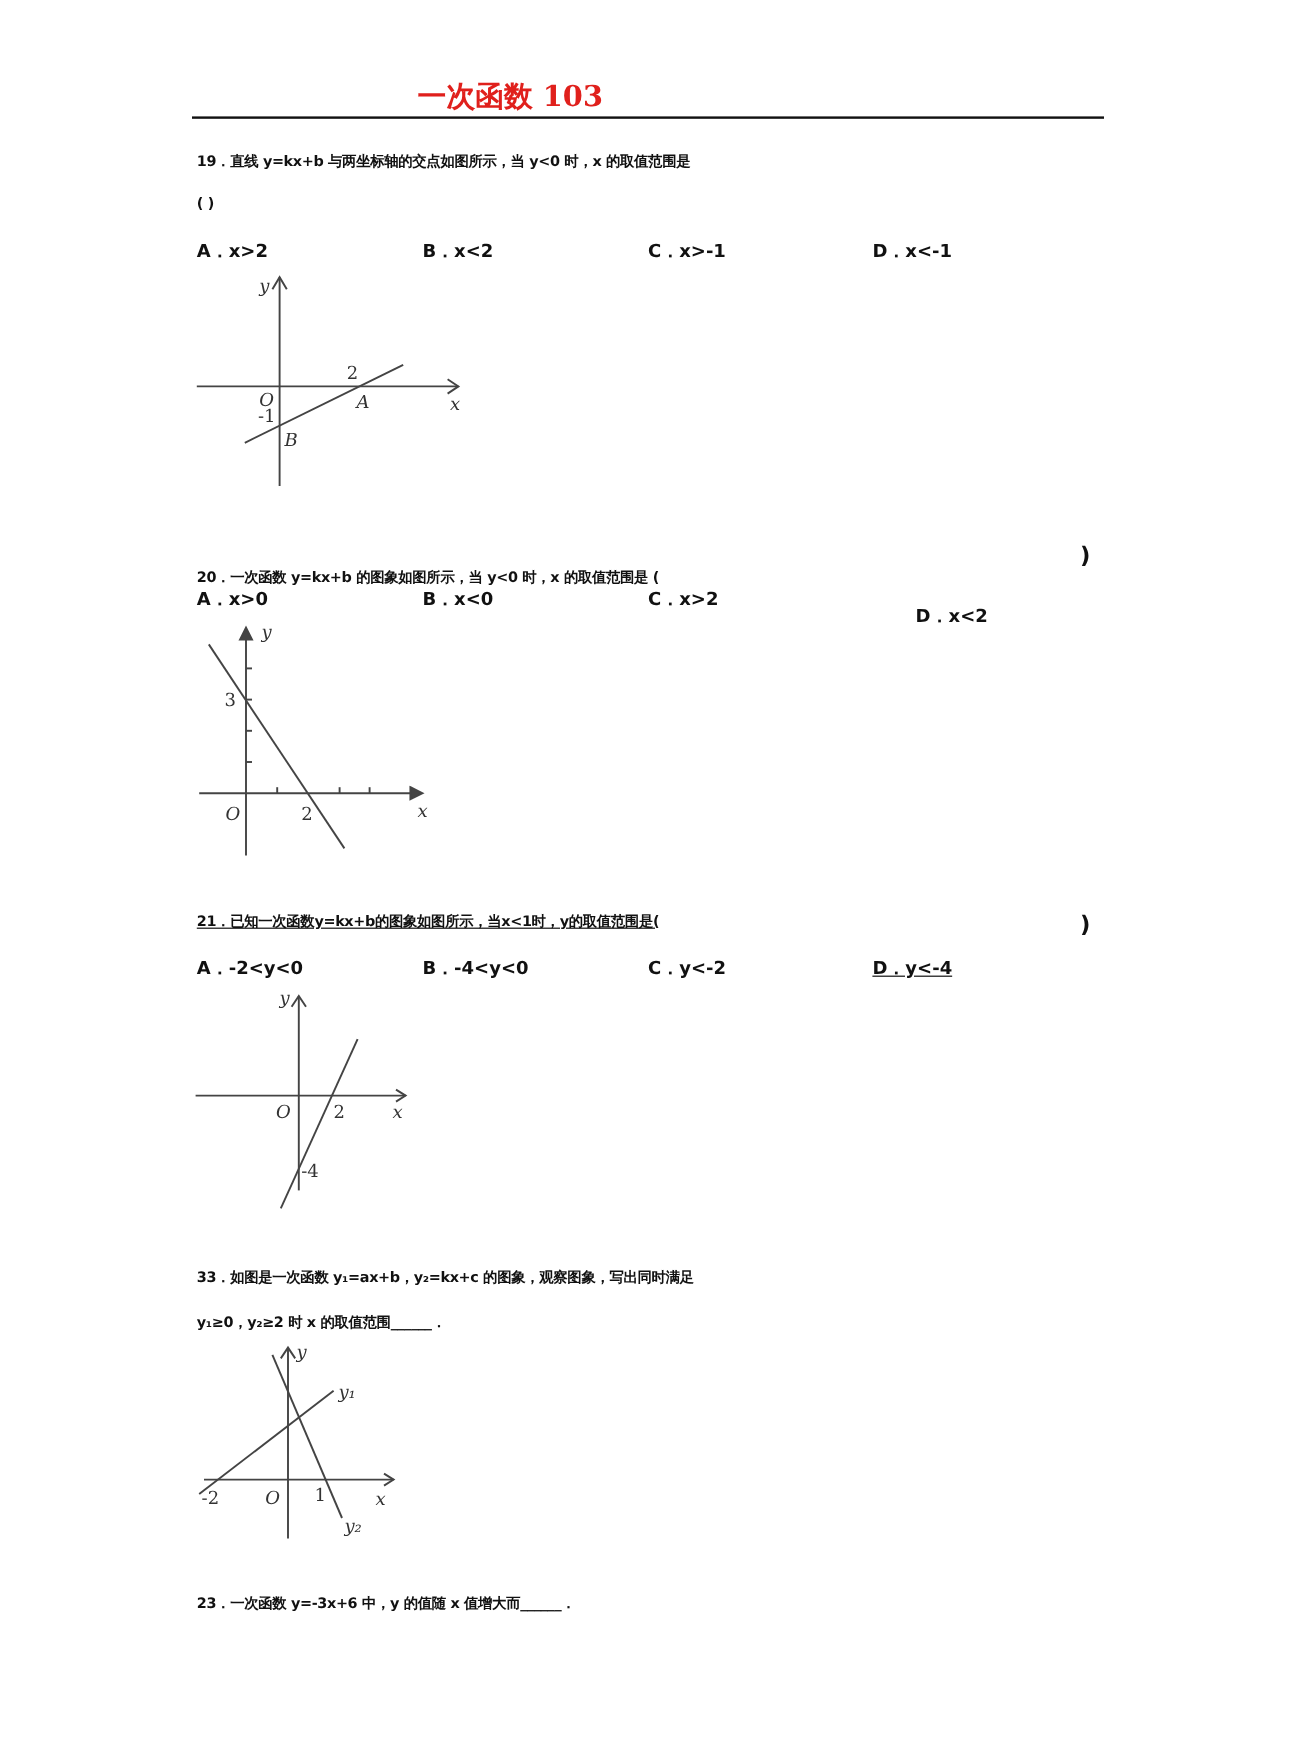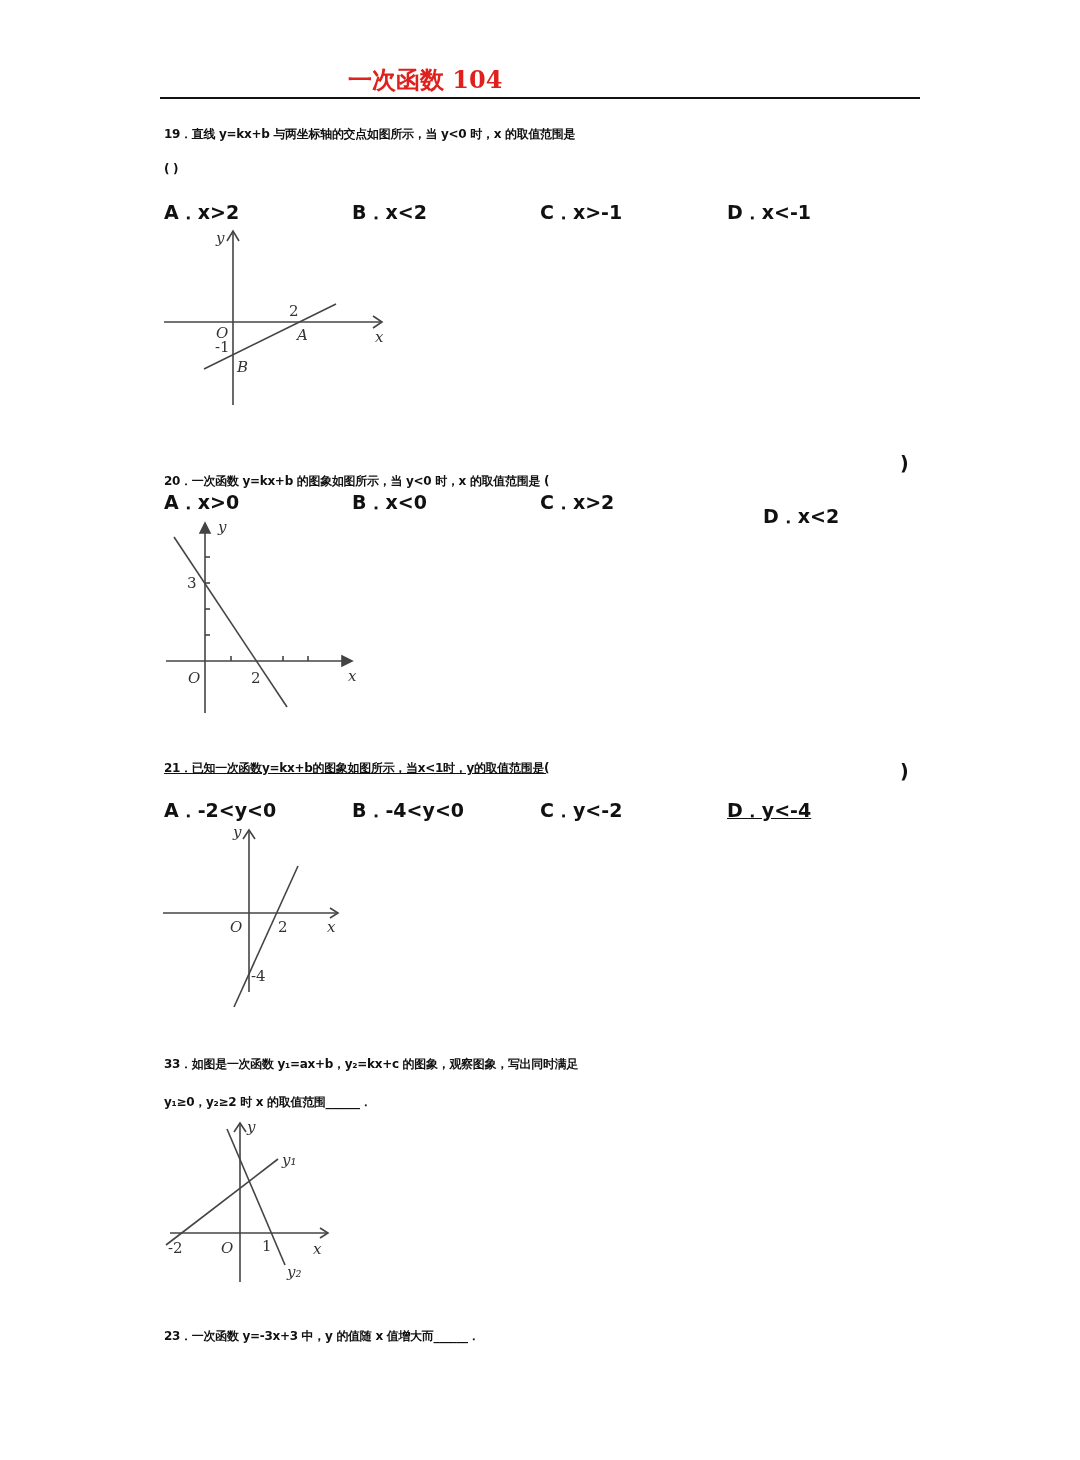--- a/index.html
+++ b/index.html
@@ -2,30 +2,30 @@
 <html><head>
 <meta charset="utf-8">
 <style>
   html, body { margin:0; padding:0; background:#ffffff; }
   body { width:1080px; height:1460px; position:relative; overflow:hidden;
          font-family:"DejaVu Sans", "Liberation Sans", sans-serif; color:#111; }
   .header-title { position:absolute; left:348px; top:64px; font-family:"DejaVu Serif","Liberation Serif", serif;
          font-size:24px; font-weight:bold; color:#e0201c; letter-spacing:0px; }
   .header-rule { position:absolute; left:160px; top:97px; width:760px; height:2px; background:#111; }
   .q-line { position:absolute; left:164px; font-size:12px; font-weight:bold; white-space:nowrap; letter-spacing:-0.3px; }
-  .opt { position:absolute; font-size:19px; font-weight:bold; white-space:nowrap; }
+  .opt { position:absolute; font-size:15px; font-weight:bold; white-space:nowrap; }
   .fig { position:absolute; }
   .fig svg text { font-family:"DejaVu Serif","Liberation Serif", serif; font-style:italic; fill:#333; }
   .fig svg text.num { font-style:normal; }
   .paren-r { position:absolute; font-size:19px; font-weight:bold; }
 </style>
 </head>
 <body>
 
-<div class="header-title">一次函数 104</div>
+<div class="header-title">一次函数 103</div>
 <div class="header-rule"></div>
 
 <div class="q-line" style="top:126px;">19．直线 y=kx+b 与两坐标轴的交点如图所示，当 y&lt;0 时，x 的取值范围是</div>
 <div class="q-line" style="top:162px;">(        )</div>
 <div class="opt" style="left:164px; top:200px;">A．x&gt;2</div>
 <div class="opt" style="left:352px; top:200px;">B．x&lt;2</div>
 <div class="opt" style="left:540px; top:200px;">C．x&gt;-1</div>
 <div class="opt" style="left:727px; top:200px;">D．x&lt;-1</div>
 <div class="fig" style="left:160px; top:225px;">
   <svg width="240" height="190" viewBox="0 0 240 190">
@@ -114,13 +114,13 @@
     <text x="87" y="17" font-size="15">y</text>
     <text x="153" y="139" font-size="15">x</text>
     <text x="61" y="138" font-size="15">O</text>
     <text class="num" x="8" y="138" font-size="15">-2</text>
     <text class="num" x="102" y="136" font-size="15">1</text>
     <text x="122" y="50" font-size="15">y₁</text>
     <text x="127" y="162" font-size="15">y₂</text>
   </svg>
 </div>
 
-<div class="q-line" style="top:1328px;">23．一次函数 y=-3x+3 中，y 的值随 x 值增大而______．</div>
+<div class="q-line" style="top:1328px;">23．一次函数 y=-3x+6 中，y 的值随 x 值增大而______．</div>
 
 </body></html>

